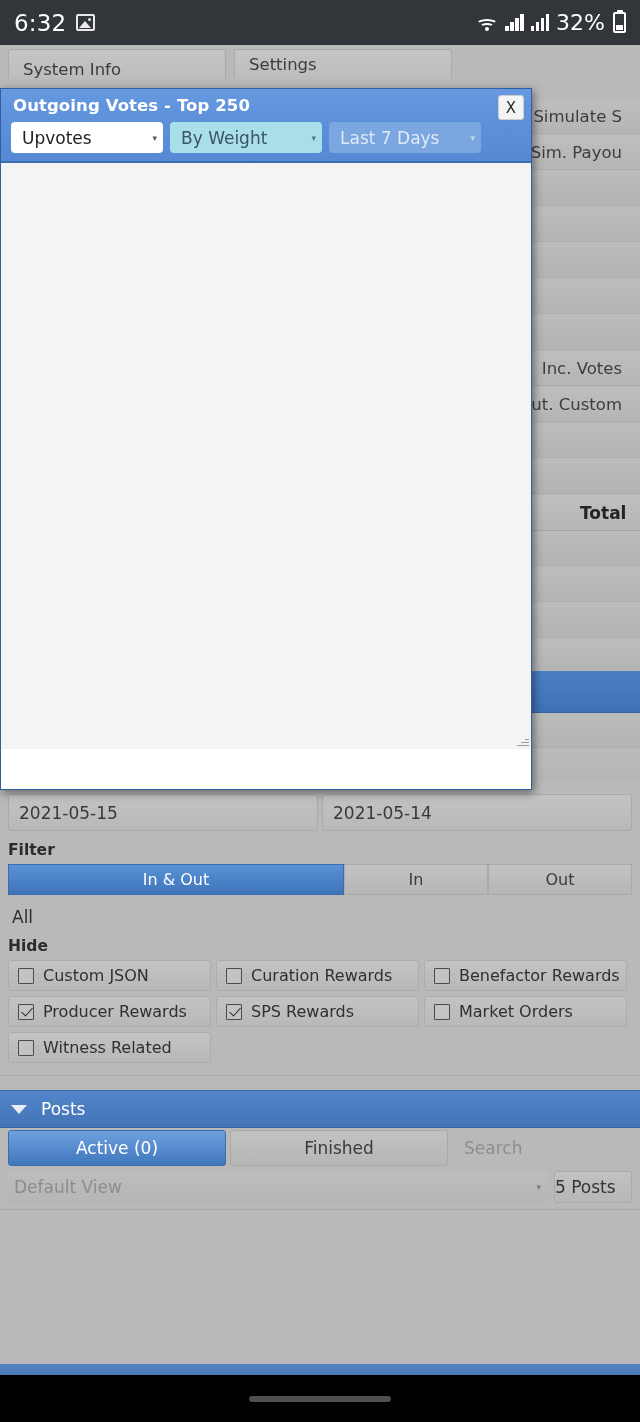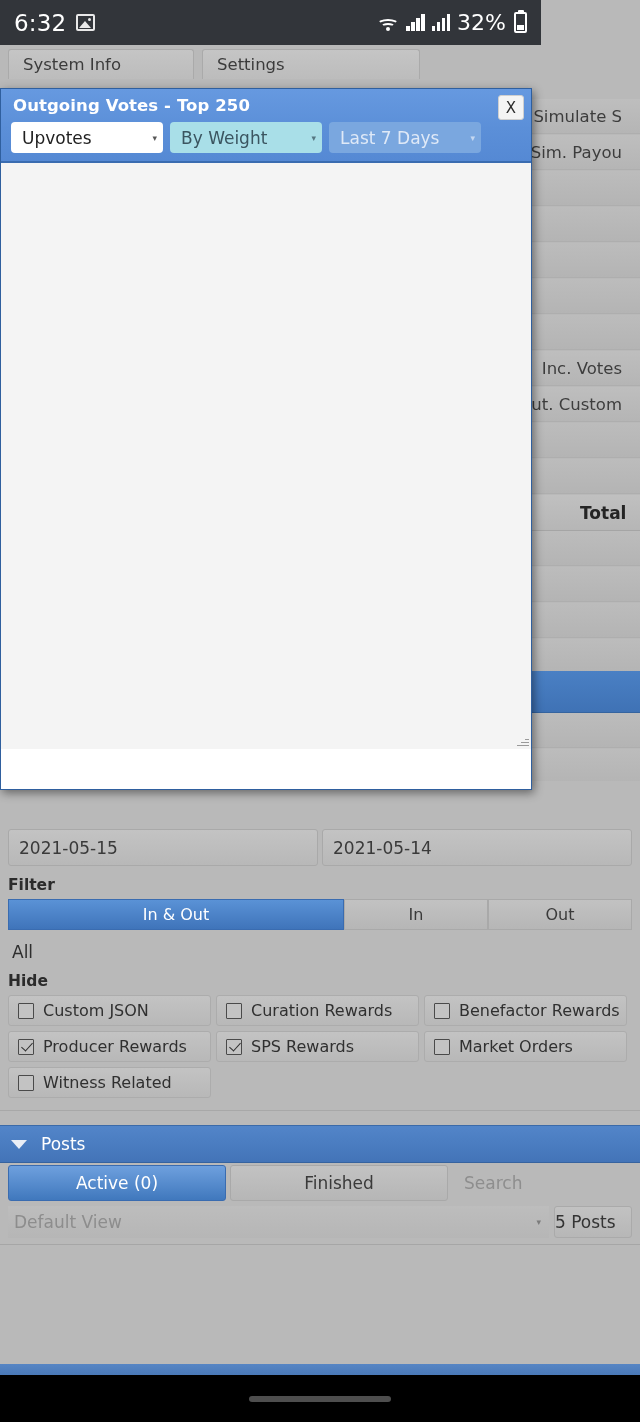--- a/index.html
+++ b/index.html
@@ -16,21 +16,21 @@
     position: relative;
     width: 640px;
     height: 1422px;
     background: #b9b9b9;
     overflow: hidden;
   }
 
   
   .statusbar {
     position: absolute; top: 0; left: 0;
-    width: 541px; height: 45px;
+    width: 640px; height: 45px;
     background: #32353a;
     display: flex; align-items: center;
     padding: 0 14px;
     color: #ffffff;
   }
   .sb-time {
     font-size: 23px;
     letter-spacing: 0.2px;
     font-family: "DejaVu Sans", "Liberation Sans", sans-serif;
   }
@@ -101,21 +101,21 @@
   }
   .tab {
     height: 30px;
     background: linear-gradient(180deg,#c5c5c5 0%,#bcbcbc 100%);
     border: 1px solid #aaa; border-bottom: none;
     border-radius: 3px 3px 0 0;
     display: flex; align-items: center;
     padding: 0 14px;
     font-size: 16.5px; color: #3b3b3b;
   }
-  .tab.sysinfo { width: 186px; }
+  .tab.sysinfo { width: 218px; align-items: flex-end; }
   .tab.settings { width: 218px; }
 
   
   .bgpanel {
     position: absolute; top: 36px; left: 0; width: 640px; height: 700px;
     overflow: hidden;
   }
   .bgrow {
     position: absolute; left: 0; width: 640px; height: 35px;
     border-bottom: 1px solid #aeaeae;
@@ -191,21 +191,21 @@
     position: absolute; right: 0; background: #9a9a9a; height: 1.5px;
     transform-origin: right;
   }
   .resize-grip i:nth-child(1){ bottom: 1px; width: 12px; }
   .resize-grip i:nth-child(2){ bottom: 4px; width: 8px; }
   .resize-grip i:nth-child(3){ bottom: 7px; width: 4px; }
 
   
   .lower { position: absolute; left: 0; top: 745px; width: 640px; }
 
-  .daterow { display: flex; gap: 4px; padding: 4px 8px 6px 8px; margin-top: 35px; }
+  .daterow { display: flex; gap: 4px; padding: 4px 8px 6px 8px; }
   .datebox {
     height: 37px; flex: 1;
     background: linear-gradient(180deg,#c3c3c3 0%,#b8b8b8 100%);
     border: 1px solid #a9a9a9; border-radius: 3px;
     display: flex; align-items: center; padding: 0 10px;
     font-size: 17px; color: #3a3a3a;
   }
 
   .section-label {
     font-size: 15.5px; font-weight: 700; color: #2b2b2b;

